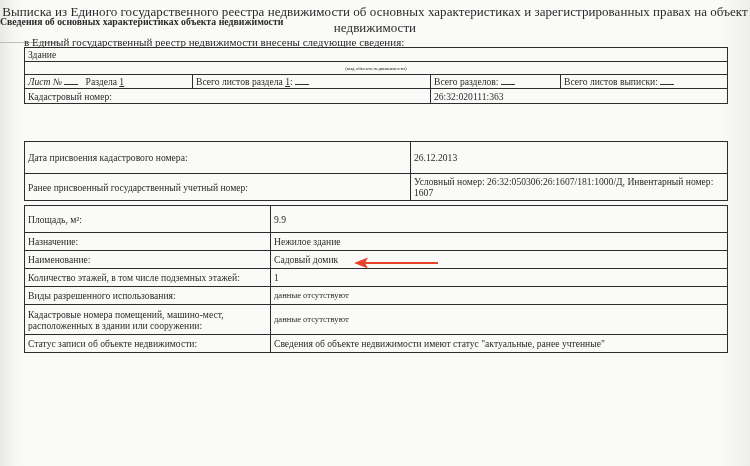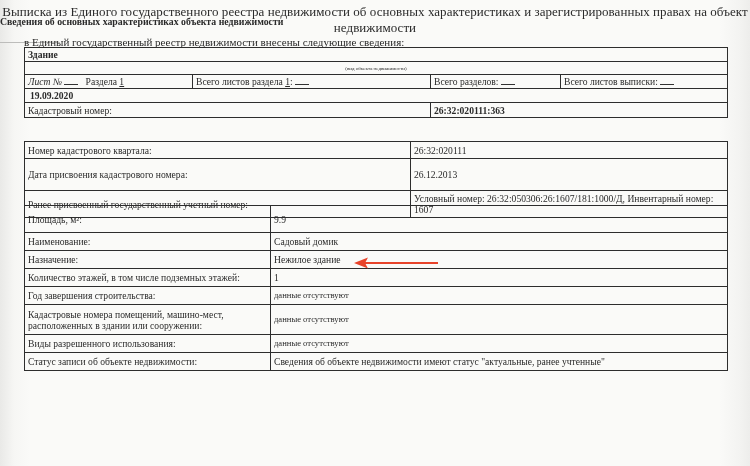--- a/index.html
+++ b/index.html
@@ -28,21 +28,21 @@
     position:absolute; left:24px; top:36px; font-size:11px;
   }
   table {
     position:absolute; border-collapse:collapse; table-layout:fixed;
     font-size:9.6px;
   }
   td {
     border:1.4px solid #2d2d2d; padding:1px 3px; vertical-align:middle;
     line-height:11px; overflow:hidden;
   }
-  .b { font-weight:bold; }
+  .b { font-weight:normal; }
   .tiny { font-size:5px; text-align:center; padding:0; height:12px; vertical-align:bottom; }
   .ul { text-decoration:underline; }
   .blank { display:inline-block; width:14px; border-bottom:1px solid #333; height:8px; vertical-align:baseline; }
   #t1 { left:24px; top:47px; width:703px; }
   #t2 { left:24px; top:141px; width:703px; }
   #t3 { left:24px; top:205px; width:703px; }
   .arrow {
     position:absolute; left:354px; top:257px; width:84px; height:12px;
   }
 </style>
@@ -85,40 +85,33 @@
     </td>
     <td>
       <span>Всего разделов:</span>
       <span class="blank"></span>
     </td>
     <td>
       <span>Всего листов выписки:</span>
       <span class="blank"></span>
     </td>
   </tr>
-  <tr style="height:13px">
-    <td colspan="5" class="b" style="padding-left:5px">19.09.2020</td>
-  </tr>
   <tr style="height:15px">
     <td colspan="3">Кадастровый номер:</td>
     <td colspan="2" class="b">26:32:020111:363</td>
   </tr>
 </tbody>
   </table>
 
 <table id="t2">
   <colgroup>
       <col style="width:386px">
       <col style="width:317px">
     </colgroup>
   <tbody>
-      <tr style="height:17px">
-    <td>Номер кадастрового квартала:</td>
-    <td>26:32:020111</td>
-  </tr>
   <tr style="height:32px">
     <td>Дата присвоения кадастрового номера:</td>
     <td>26.12.2013</td>
   </tr>
   <tr style="height:27px">
     <td>Ранее присвоенный государственный учетный номер:</td>
     <td>Условный номер: 26:32:050306:26:1607/181:1000/Д, Инвентарный номер: 1607</td>
   </tr>
 </tbody>
   </table>
@@ -127,41 +120,37 @@
   <colgroup>
       <col style="width:246px">
       <col style="width:457px">
     </colgroup>
   <tbody>
   <tr style="height:27px">
     <td>Площадь, м²:</td>
     <td>9.9</td>
   </tr>
   <tr style="height:18px">
+    <td>Назначение:</td>
+    <td>Нежилое здание</td>
+  </tr>
+  <tr style="height:18px">
     <td>Наименование:</td>
     <td>Садовый домик</td>
-  </tr>
-  <tr style="height:18px">
-    <td>Назначение:</td>
-    <td>Нежилое здание</td>
   </tr>
   <tr style="height:18px">
     <td>Количество этажей, в том числе подземных этажей:</td>
     <td>1</td>
   </tr>
   <tr style="height:18px">
-    <td>Год завершения строительства:</td>
+    <td>Виды разрешенного использования:</td>
     <td style="font-size:8.6px">данные отсутствуют</td>
   </tr>
   <tr style="height:30px">
     <td>Кадастровые номера помещений, машино-мест, расположенных в здании или сооружении:</td>
-    <td style="font-size:8.6px">данные отсутствуют</td>
-  </tr>
-  <tr style="height:18px">
-    <td>Виды разрешенного использования:</td>
     <td style="font-size:8.6px">данные отсутствуют</td>
   </tr>
   <tr style="height:18px">
     <td>Статус записи об объекте недвижимости:</td>
     <td>Сведения об объекте недвижимости имеют статус "актуальные, ранее учтенные"</td>
   </tr>
 </tbody>
   </table>
 
 <svg class="arrow" viewBox="0 0 84 12">

